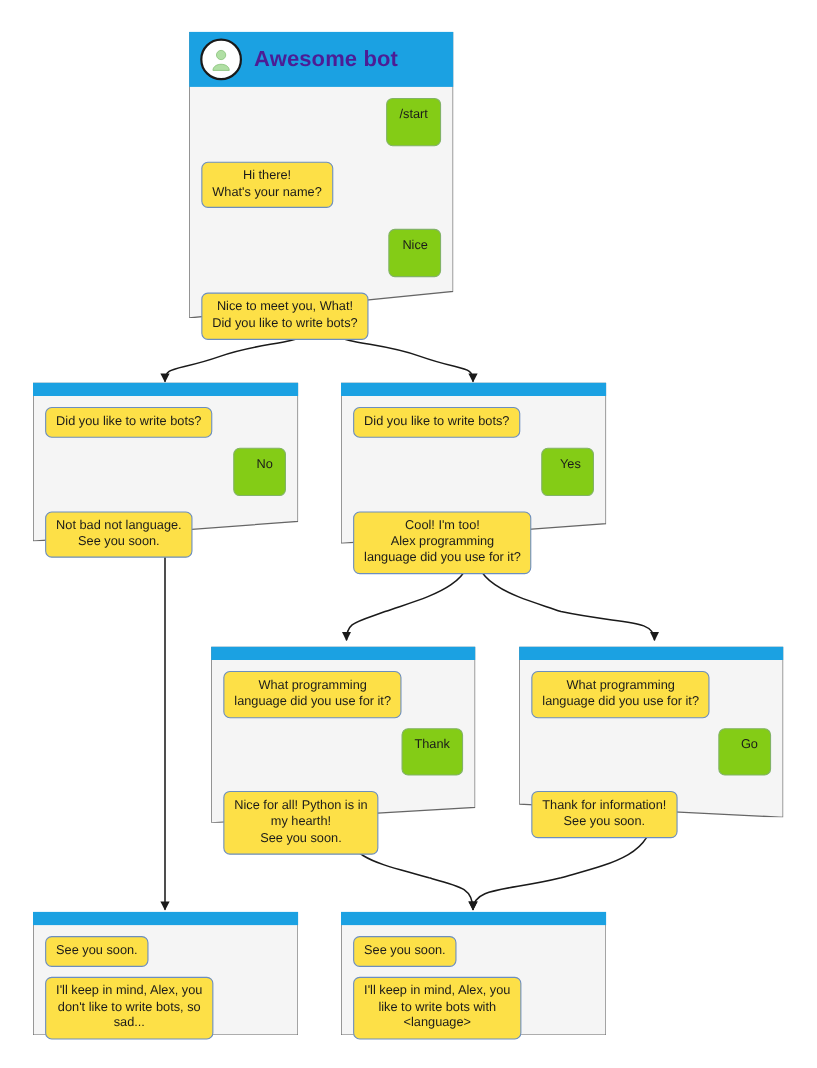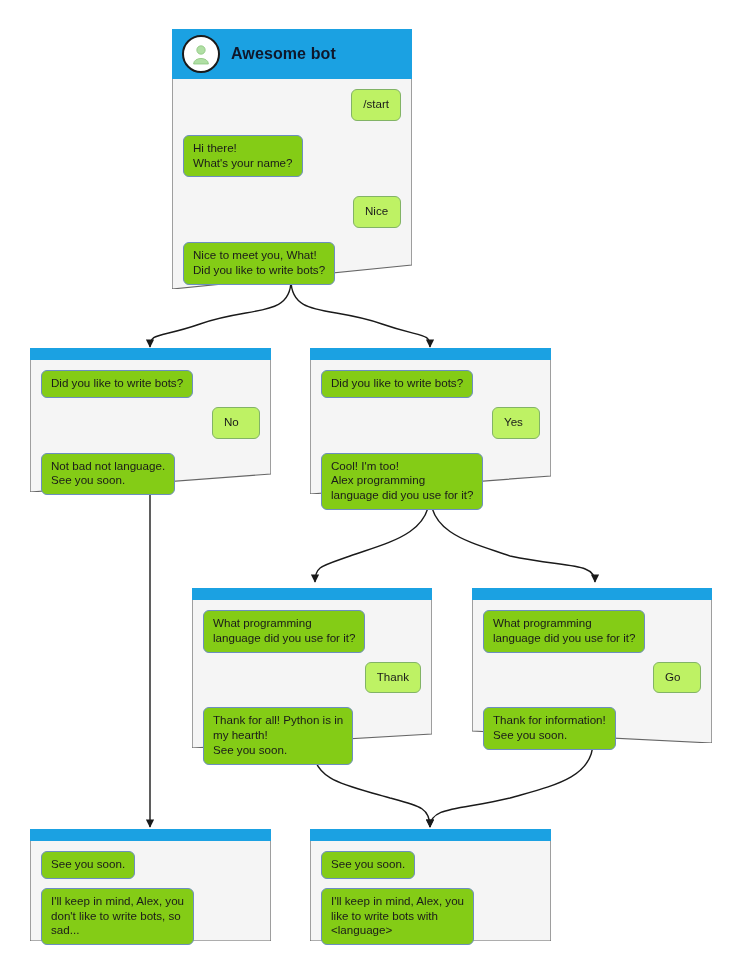--- a/index.html
+++ b/index.html
@@ -70,22 +70,22 @@
     border-radius: 50%;
     background: #ffffff;
     border: 2px solid #1a1a1a;
     box-sizing: border-box;
     display: flex;
     align-items: center;
     justify-content: center;
     flex: none;
   }
   .bot-title {
-    color: #0f172a;
-    font-size: 16px;
+    color: #4c1d95;
+    font-size: 20px;
     font-weight: bold;
     letter-spacing: 0.1px;
   }
 
   
   .chat {
     position: absolute;
     left: 0;
     width: 100%;
     box-sizing: border-box;
@@ -99,31 +99,32 @@
     line-height: 1.28;
     color: #1a1a1a;
     border-radius: 6px;
     padding: 5px 9px 6px 9px;
     box-sizing: border-box;
     white-space: pre-line;
     display: inline-block;
     max-width: 82%;
   }
   .bubble.bot {
-    background: #84cc16;
+    background: #fde047;
     border: 1px solid #6c8ebf;
     align-self: flex-start;
+    text-align: center;
   }
   .bubble.user {
-    background: #bef264;
+    background: #84cc16;
     border: 1px solid #82b366;
     align-self: flex-end;
     min-width: 48px;
-    text-align: left;
-    padding: 7px 11px 8px 11px;
+    text-align: right;
+    padding: 7px 11px 20px 11px;
   }
   .gap-s { height: 9px; }
   .gap-m { height: 14px; }
   .gap-l { height: 19px; }
 </style>
 </head>
 <body>
 
 <svg class="connectors" viewBox="0 0 743 971" xmlns="http://www.w3.org/2000/svg">
   <defs>
@@ -212,21 +213,21 @@
     <polygon points="0,0 240,0 240,146 0,160" fill="#f5f5f5" stroke="#666666" stroke-width="1.2"></polygon>
   </svg>
   <div class="card-body">
     <div class="card-header thin"></div>
     <div class="chat" style="top:12px;">
       <div class="bubble bot">What programming
 language did you use for it?</div>
       <div class="gap-s"></div>
       <div class="bubble user">Thank</div>
       <div class="gap-m"></div>
-      <div class="bubble bot">Thank for all! Python is in
+      <div class="bubble bot">Nice for all! Python is in
 my hearth!
 See you soon.</div>
     </div>
   </div>
 </div>
 
 <div class="card" style="left:472px; top:588px; width:240px; height:155px;">
   <svg class="card-skew" viewBox="0 0 240 155" preserveAspectRatio="none">
     <polygon points="0,0 240,0 240,155 0,143" fill="#f5f5f5" stroke="#666666" stroke-width="1.2"></polygon>
   </svg>

